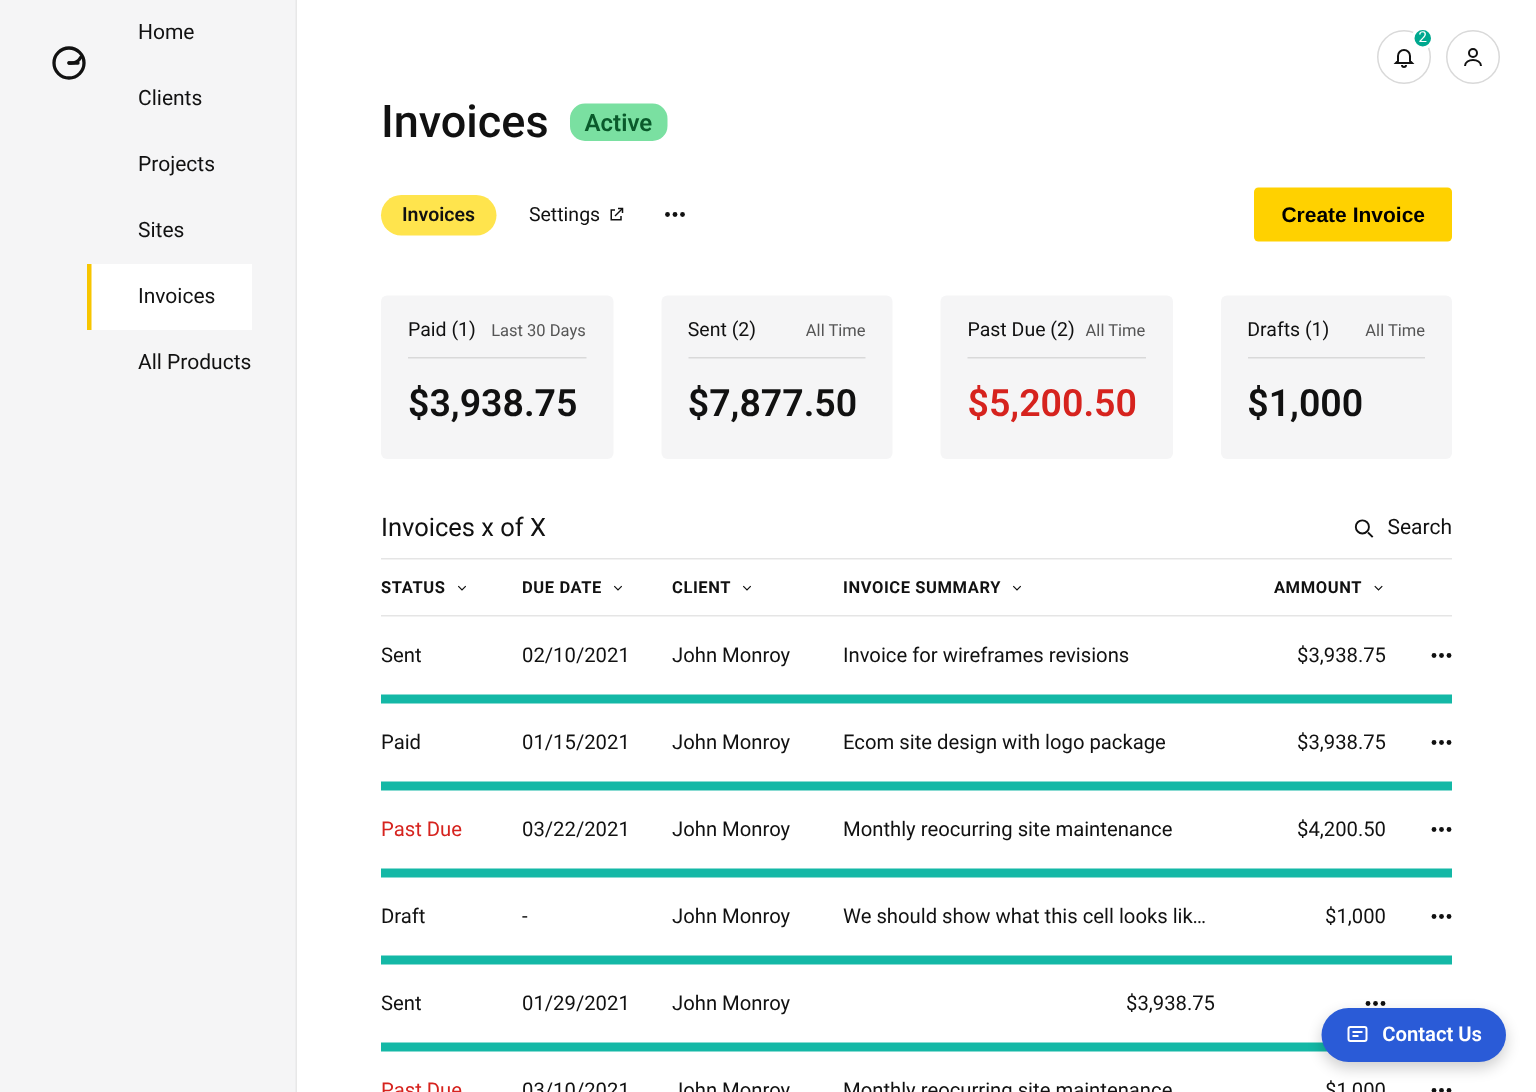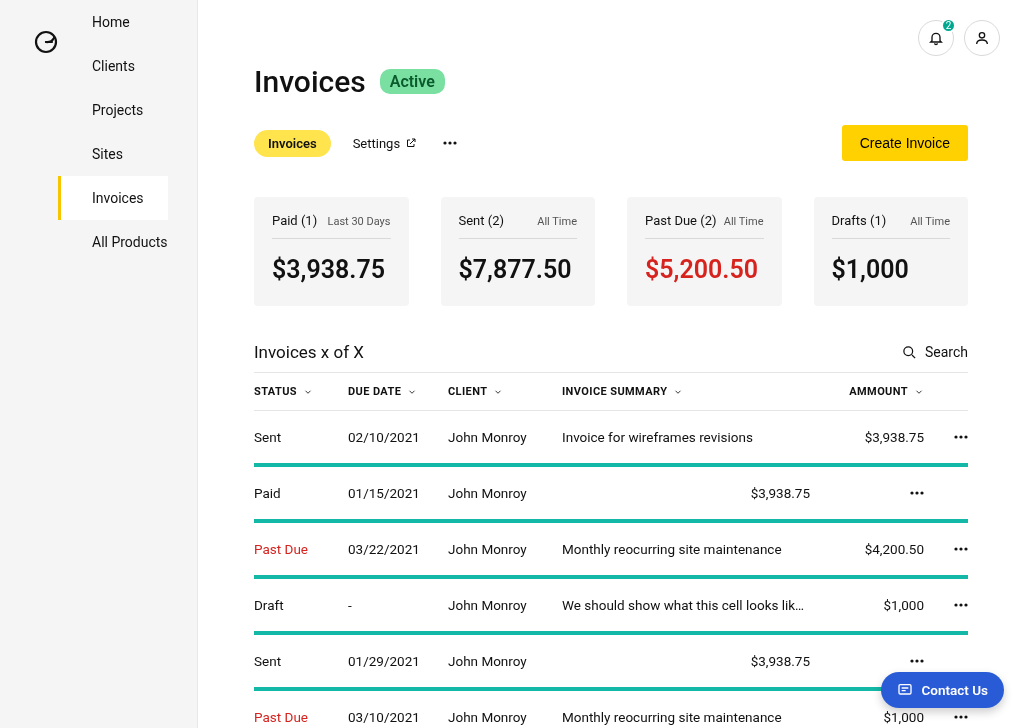--- a/index.html
+++ b/index.html
@@ -18,34 +18,34 @@
 .badge { position: absolute; top: -3px; right: -3px; background: #00a88f; color: #fff; border-radius: 50%; font-size: 10px; width: 15px; height: 15px; display: flex; align-items: center; justify-content: center; border: 2px solid #fff; }
 .content { padding: 8px 56px 24px 56px; overflow-y: auto; flex: 1; }
 .page-header { display: flex; align-items: center; gap: 14px; }
 .page-title { font-size: 30px; font-weight: 500; }
 .status-pill { background: #7ae0a1; color: #0a5a2b; font-size: 16px; font-weight: 600; padding: 3px 10px; border-radius: 10px; }
 .tabs-row { display: flex; align-items: center; justify-content: space-between; margin-top: 26px; }
 .tabs-left { display: flex; align-items: center; gap: 22px; }
 .tab-pill { background: #ffe44d; border-radius: 16px; padding: 6px 14px; font-size: 13px; font-weight: 600; cursor: pointer; }
 .tab-link { font-size: 13px; display: flex; align-items: center; gap: 5px; cursor: pointer; }
 .more-dots { cursor: pointer; padding: 4px; }
-.create-btn { background: #ffd100; border: none; padding: 10px 18px; font-size: 14px; font-weight: 400; cursor: pointer; border-radius: 3px; }
+.create-btn { background: #ffd100; border: none; padding: 10px 18px; font-size: 14px; font-weight: 700; cursor: pointer; border-radius: 3px; }
 .cards { display: grid; grid-template-columns: repeat(4, 1fr); gap: 32px; margin-top: 36px; }
 .card { background: #f5f5f6; border-radius: 4px; padding: 16px 18px 22px 18px; }
 .card-top { display: flex; justify-content: space-between; align-items: baseline; border-bottom: 1px solid #d9d9d9; padding-bottom: 10px; font-size: 13px; }
 .card-top-right { font-size: 11px; color: #555; }
 .card-amount { font-size: 25px; font-weight: 600; margin-top: 16px; }
 .card-amount.overdue { color: #d6231e; }
 .table-head-row { display: flex; justify-content: space-between; align-items: center; margin-top: 36px; border-bottom: 1px solid #e5e5e5; padding-bottom: 10px; text-align: right; }
 .table-count { font-size: 17px; }
 .search-group { display: flex; align-items: center; gap: 8px; font-size: 14px; cursor: pointer; }
 .thead { display: grid; grid-template-columns: 90px 96px 110px 1fr 110px 40px; gap: 4px; padding: 12px 0; border-bottom: 1px solid #e5e5e5; font-size: 11px; font-weight: 700; letter-spacing: 0.4px; color: #111; }
 .th { display: flex; align-items: center; gap: 6px; cursor: pointer; text-transform: uppercase; }
 .th.right { justify-content: flex-end; }
-.trow { display: grid; grid-template-columns: 90px 96px 110px 1fr 110px 40px; gap: 4px; padding: 18px 0; border-bottom: 4px solid #14b8a6; font-size: 13.5px; align-items: center; }
+.trow { display: grid; grid-template-columns: 90px 96px 110px 1fr 110px 40px; gap: 4px; padding: 18px 0; border-bottom: 6px solid #14b8a6; font-size: 13.5px; align-items: center; }
 .trow .td-status.overdue { color: #d6231e; }
 .td-summary { white-space: nowrap; overflow: hidden; text-overflow: ellipsis; }
 .td-amount { text-align: right; }
 .td-actions { display: flex; justify-content: flex-end; cursor: pointer; }
 .contact-chip { position: fixed; right: 20px; bottom: 20px; background: #2a5bd7; color: #fff; border-radius: 20px; padding: 10px 16px; display: flex; align-items: center; gap: 8px; font-size: 13.5px; font-weight: 600; cursor: pointer; box-shadow: 0 4px 10px rgba(0,0,0,.2); }
 .chev { width: 10px; height: 10px; }
 svg { display: block; }
 </style>
 </head>
 <body>
@@ -202,20 +202,21 @@
                 <circle cx="2" cy="2" r="1.6" fill="#111"></circle>
                 <circle cx="7" cy="2" r="1.6" fill="#111"></circle>
                 <circle cx="12" cy="2" r="1.6" fill="#111"></circle>
               </svg>
             </div>
           </div>
           <div class="trow">
     <div class="td-status ">Paid</div>
     <div>01/15/2021</div>
     <div>John Monroy</div>
+    <div class="td-summary">Ecom site design with logo package</div>
     <div class="td-amount">$3,938.75</div>
     <div class="td-actions">
               <svg width="14" height="4" viewBox="0 0 14 4">
                 <circle cx="2" cy="2" r="1.6" fill="#111"></circle>
                 <circle cx="7" cy="2" r="1.6" fill="#111"></circle>
                 <circle cx="12" cy="2" r="1.6" fill="#111"></circle>
               </svg>
             </div>
           </div>
           <div class="trow">

